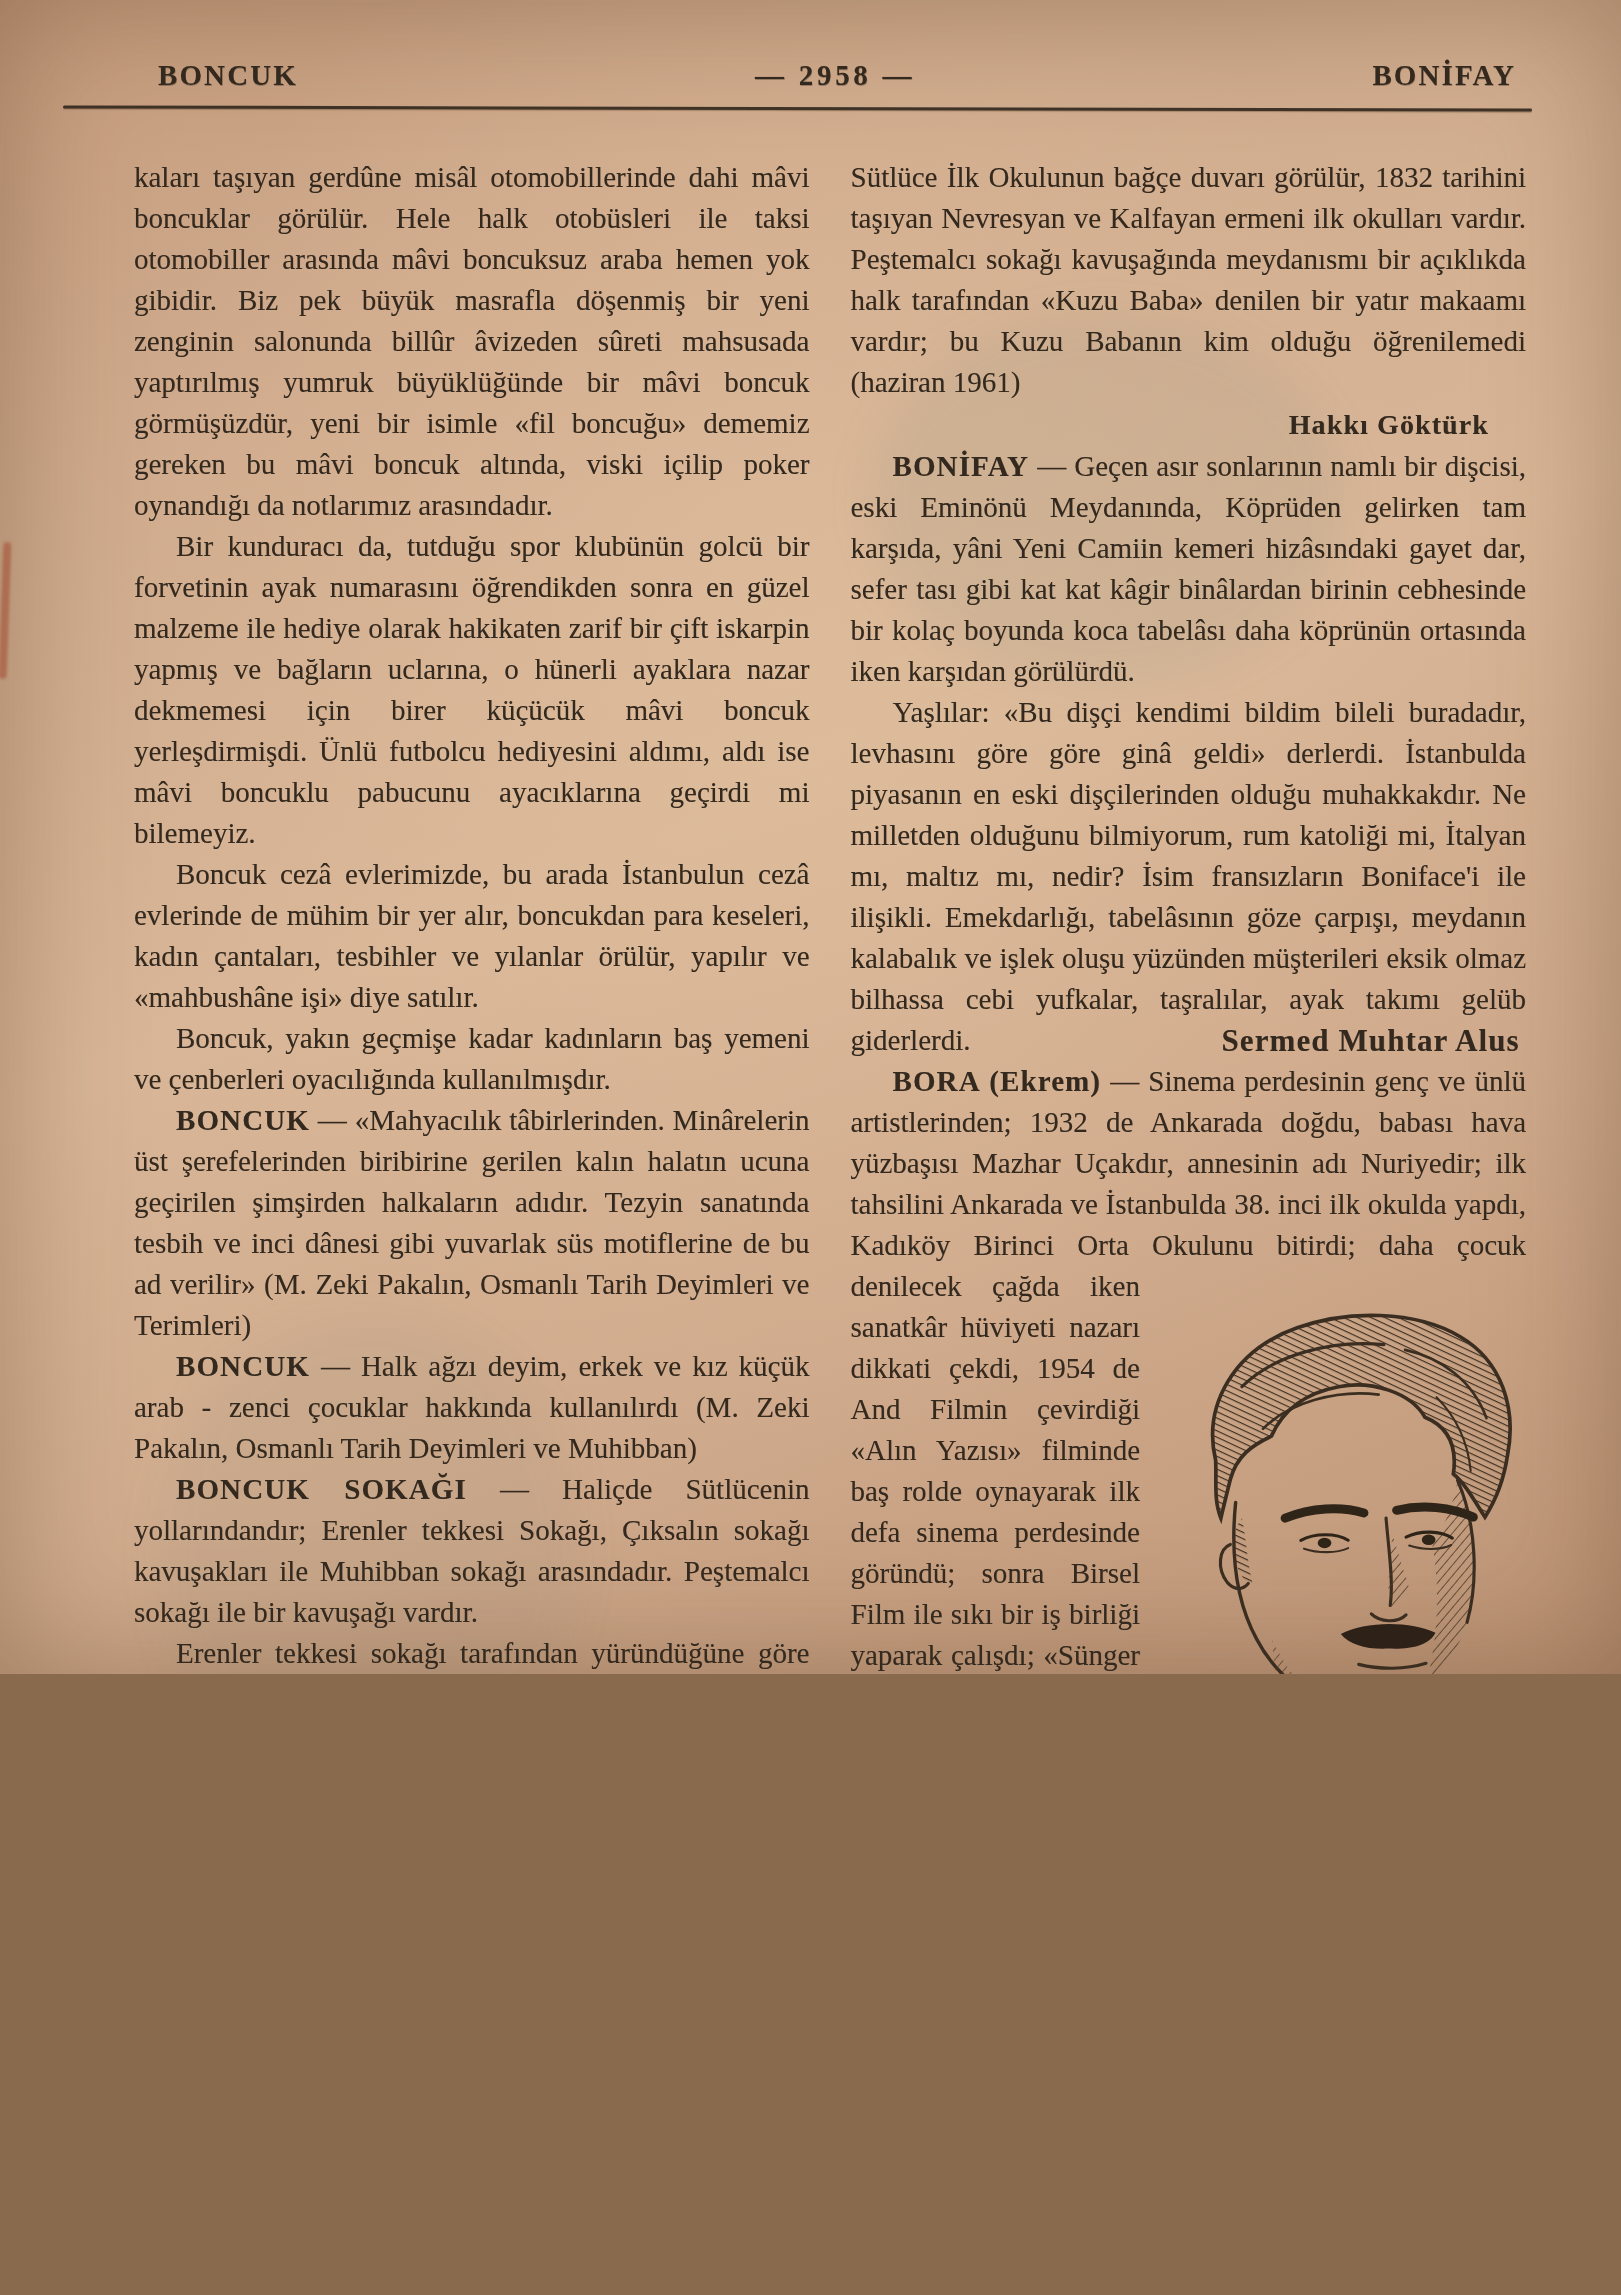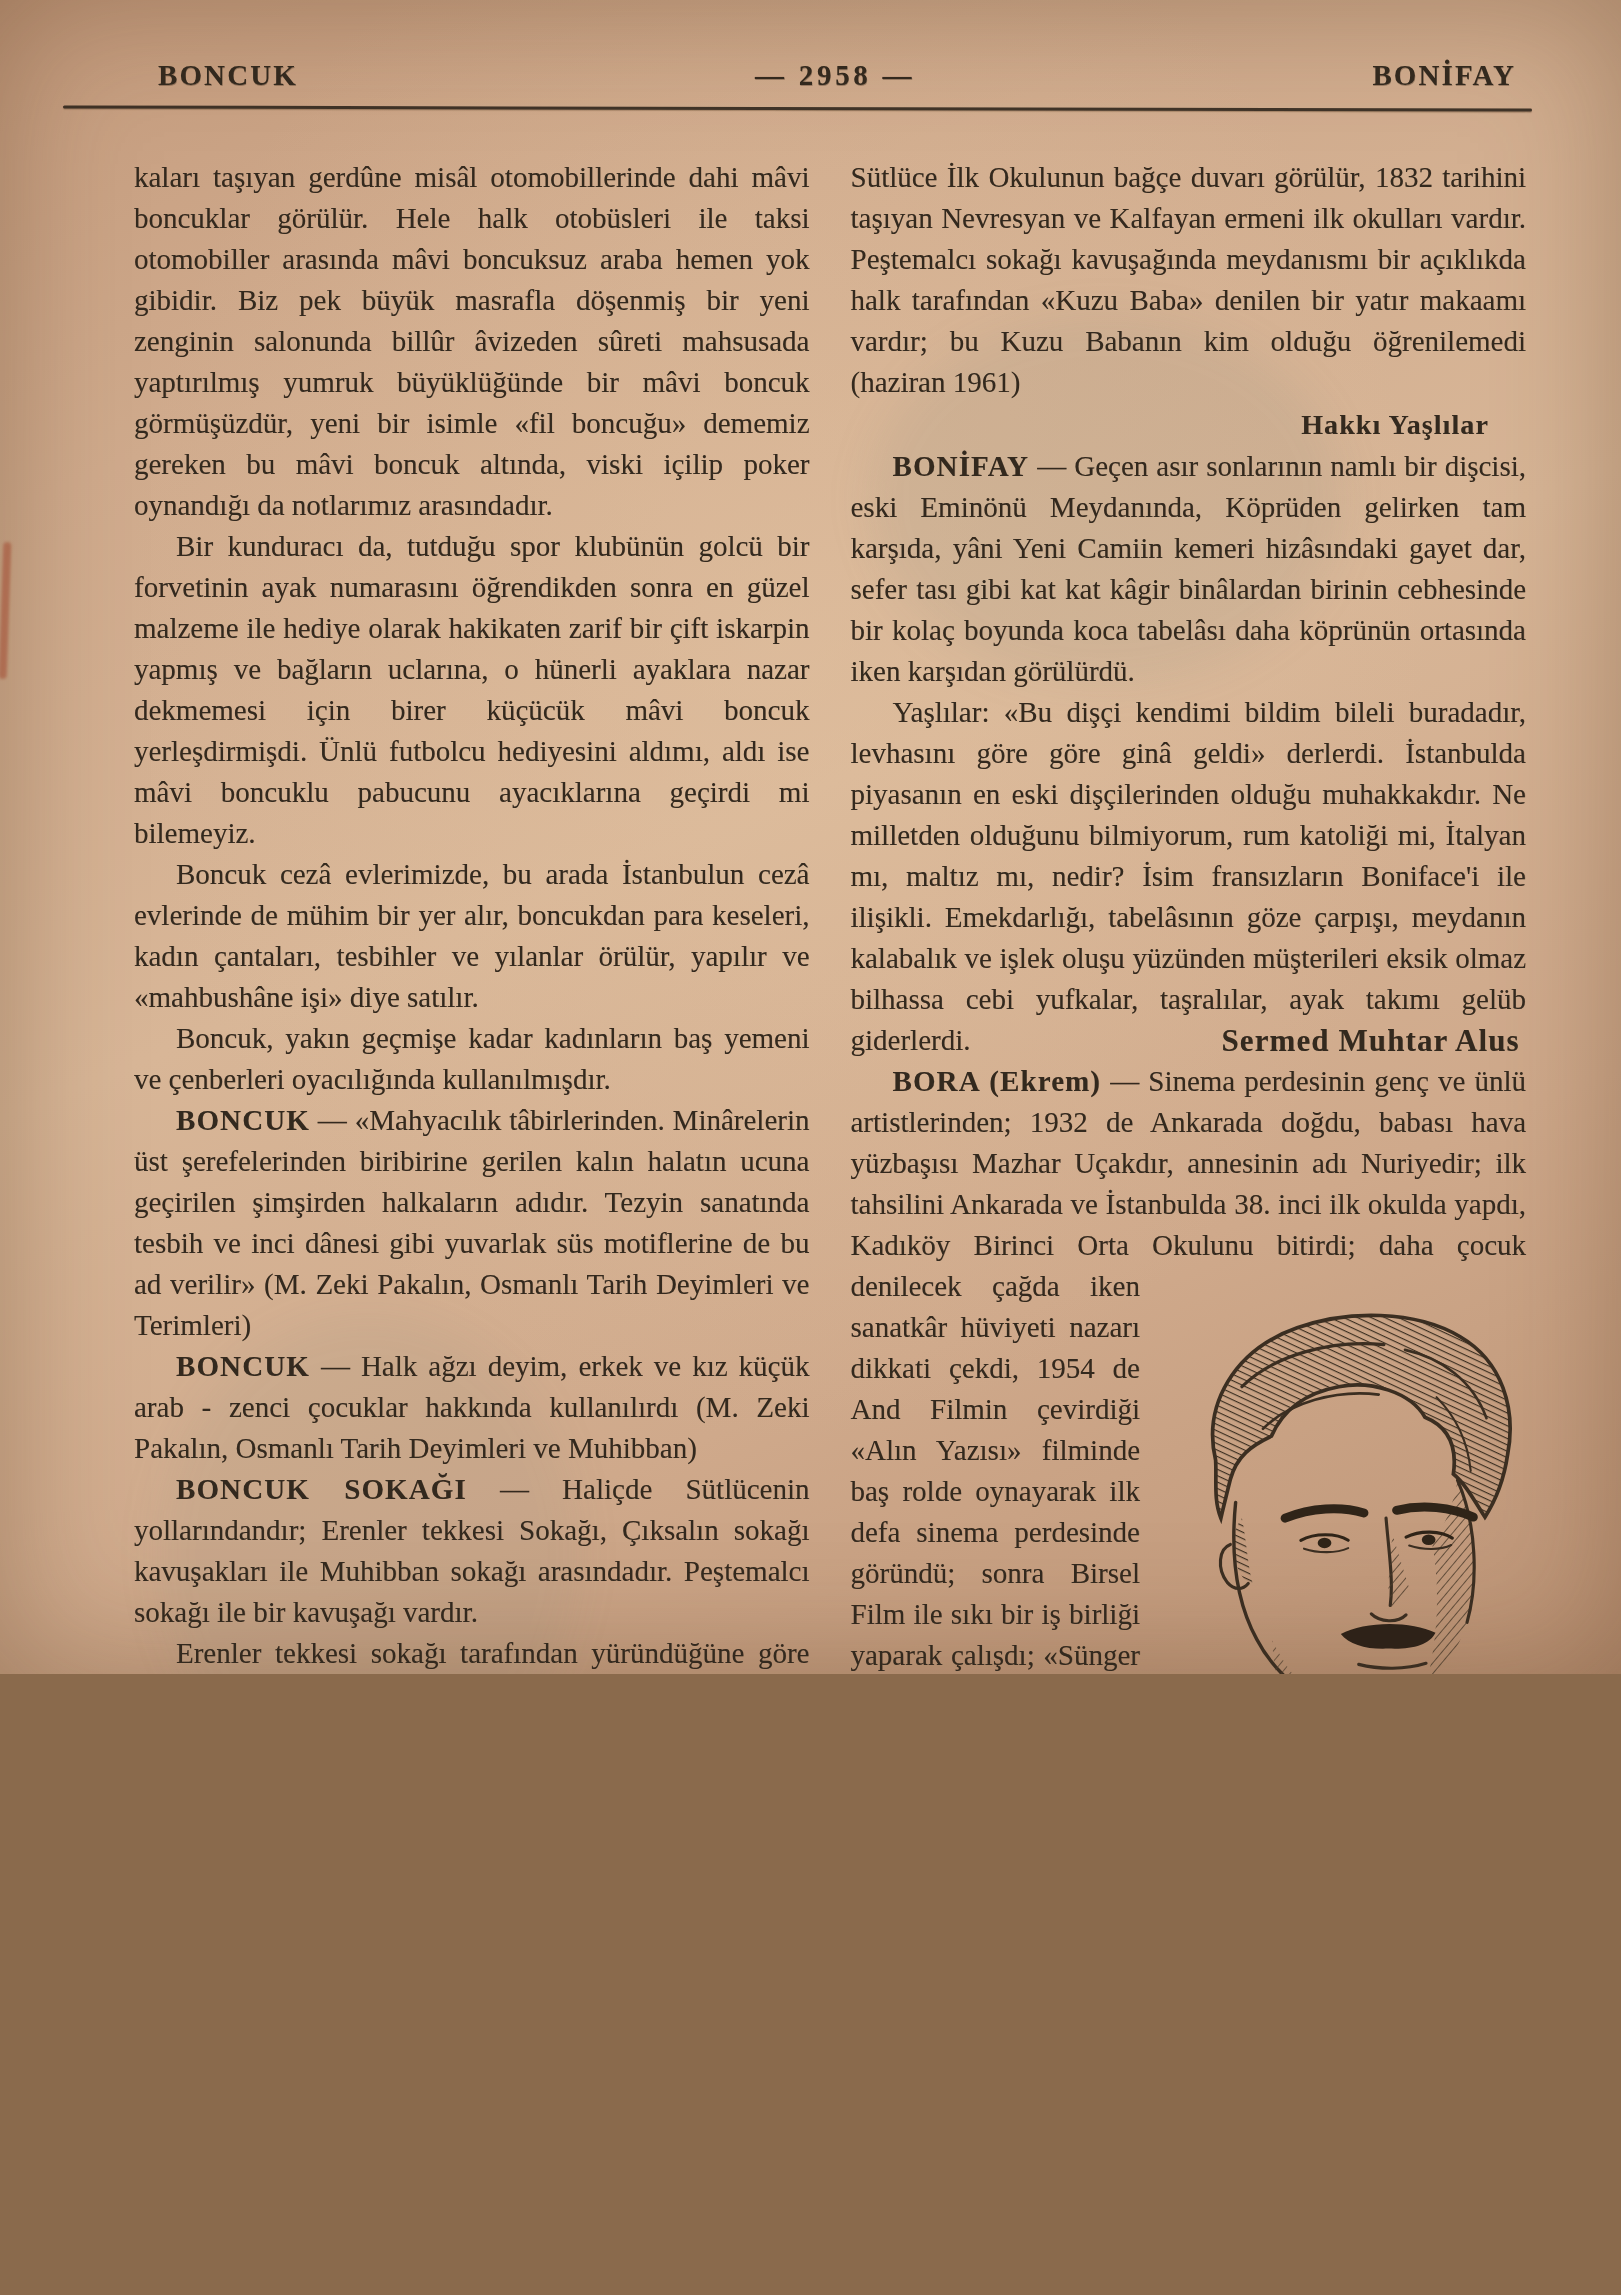--- a/index.html
+++ b/index.html
@@ -73,21 +73,21 @@
       <p class="para ind"><b class="hd"></b><span>Boncuk, yakın geçmişe kadar kadınların baş yemeni ve çenberleri oyacılığında kullanılmışdır.</span></p>
       <p class="para ind"><b class="hd">BONCUK</b><span> — «Mahyacılık tâbirlerinden. Minârelerin üst şerefelerinden biribirine gerilen kalın halatın ucuna geçirilen şimşirden halkaların adıdır. Tezyin sanatında tesbih ve inci dânesi gibi yuvarlak süs motiflerine de bu ad verilir» (M. Zeki Pakalın, Osmanlı Tarih Deyimleri ve Terimleri)</span></p>
       <p class="para ind"><b class="hd">BONCUK</b><span> — Halk ağzı deyim, erkek ve kız küçük arab - zenci çocuklar hakkında kullanılırdı (M. Zeki Pakalın, Osmanlı Tarih Deyimleri ve Muhibban)</span></p>
       <p class="para ind"><b class="hd">BONCUK SOKAĞI</b><span> — Haliçde Sütlücenin yollarındandır; Erenler tekkesi Sokağı, Çıksalın sokağı kavuşakları ile Muhibban sokağı arasındadır. Peştemalcı sokağı ile bir kavuşağı vardır.</span></p>
       <p class="para ind"><b class="hd"></b><span>Erenler tekkesi sokağı tarafından yüründüğüne göre iki araba geçebilecek genişlikde olup kaba taş döşelidir, sağa bir kavis çizerek yokuş olur, Peştemalcı sokağı kavuşağından sonra düzleşir, ve böylece Muhibban sokağına kavuşur.</span></p>
       <p class="para ind"><b class="hd"></b><span>İkişer katlı ahşab, kâgir bağçeli evler sıralanmışdır. Peştemalcı sokağı kavuşağında</span></p>
     </section>
 
     <section class="col">
       <p class="para cont"><span>Sütlüce İlk Okulunun bağçe duvarı görülür, 1832 tarihini taşıyan Nevresyan ve Kalfayan ermeni ilk okulları vardır. Peştemalcı sokağı kavuşağında meydanısmı bir açıklıkda halk tarafından «Kuzu Baba» denilen bir yatır makaamı vardır; bu Kuzu Babanın kim olduğu öğrenilemedi (haziran 1961)</span></p>
-      <div class="sig">Hakkı Yaşlılar</div>
+      <div class="sig">Hakkı Göktürk</div>
       <p class="para ind"><b class="hd">BONİFAY</b><span> — Geçen asır sonlarının namlı bir dişcisi, eski Eminönü Meydanında, Köprüden gelirken tam karşıda, yâni Yeni Camiin kemeri hizâsındaki gayet dar, sefer tası gibi kat kat kâgir binâlardan birinin cebhesinde bir kolaç boyunda koca tabelâsı daha köprünün ortasında iken karşıdan görülürdü.</span></p>
       <p class="para ind"><span>Yaşlılar: «Bu dişçi kendimi bildim bileli buradadır, levhasını göre göre ginâ geldi» derlerdi. İstanbulda piyasanın en eski dişçilerinden olduğu muhakkakdır. Ne milletden olduğunu bilmiyorum, rum katoliği mi, İtalyan mı, maltız mı, nedir? İsim fransızların Boniface'i ile ilişikli. Emekdarlığı, tabelâsının göze çarpışı, meydanın kalabalık ve işlek oluşu yüzünden müşterileri eksik olmaz bilhassa cebi yufkalar, taşralılar, ayak takımı gelüb giderlerdi.</span><span class="sig-inline">Sermed Muhtar Alus</span></p>
       <p class="para ind"><b class="hd">BORA (Ekrem)</b><span> — Sinema perdesinin genç ve ünlü artistlerinden; 1932 de Ankarada doğdu, babası hava yüzbaşısı Mazhar Uçakdır, annesinin adı Nuriyedir; ilk tahsilini Ankarada ve İstanbulda 38. inci ilk okulda yapdı, Kadıköy Birinci Orta Okulunu bitirdi; daha çocuk denilecek çağda iken </span><span class="fig">
             <svg viewBox="0 0 690 1080" xmlns="http://www.w3.org/2000/svg">
           <defs>
             <pattern id="hA" patternUnits="userSpaceOnUse" width="13" height="13" patternTransform="rotate(40)">
                   <line x1="0" y1="0" x2="0" y2="13" stroke="#4a3a2a" stroke-width="3"></line>
                 </pattern>
             <pattern id="hB" patternUnits="userSpaceOnUse" width="11" height="11" patternTransform="rotate(115)">
                   <line x1="0" y1="0" x2="0" y2="11" stroke="#3c2f21" stroke-width="4.4"></line>

